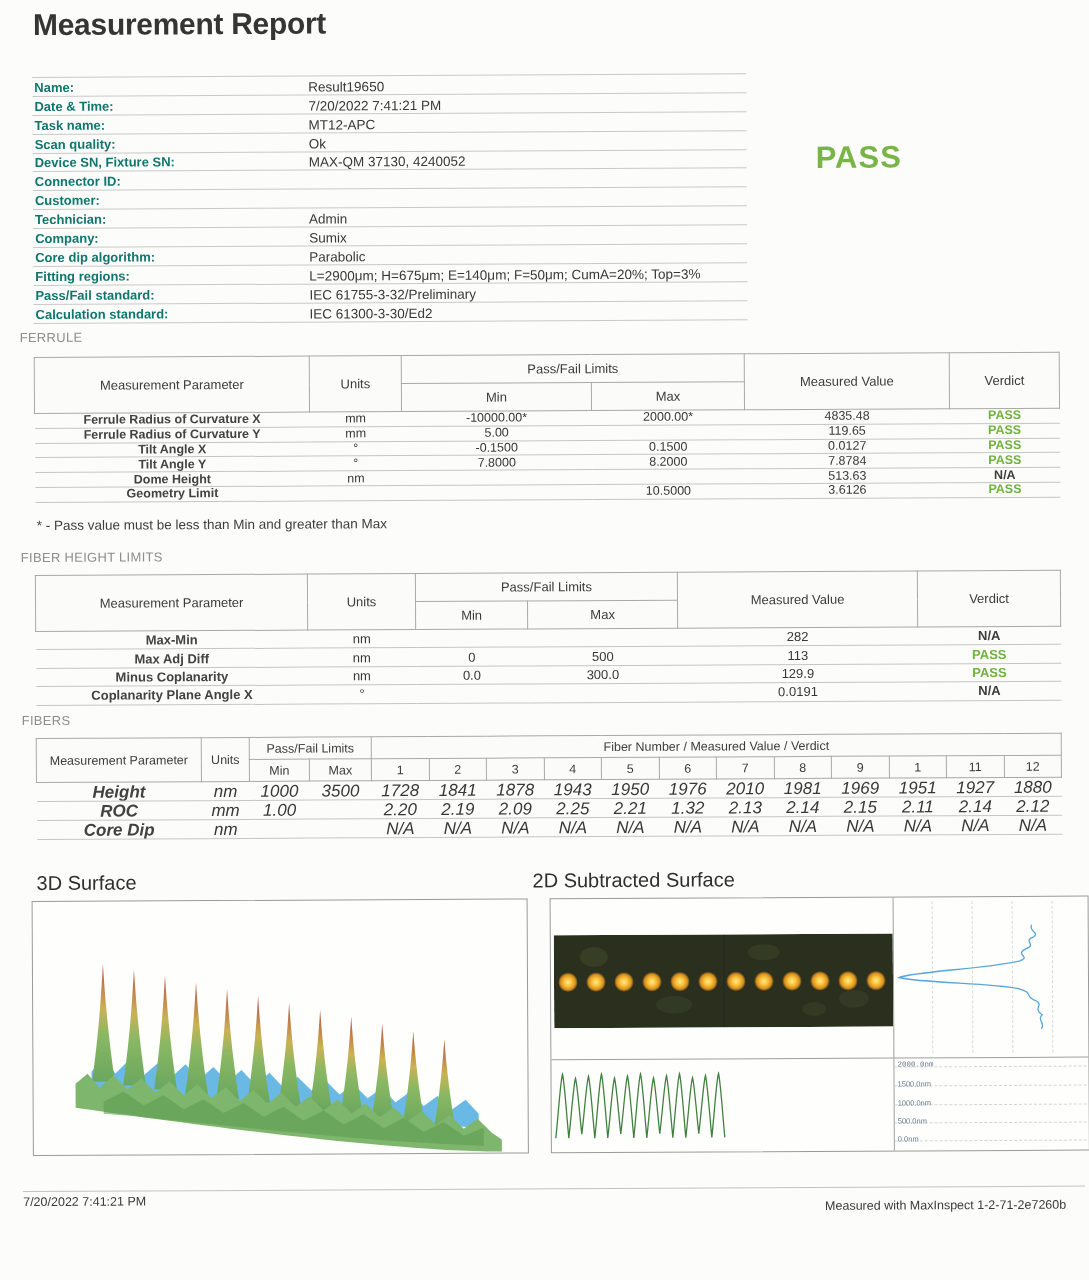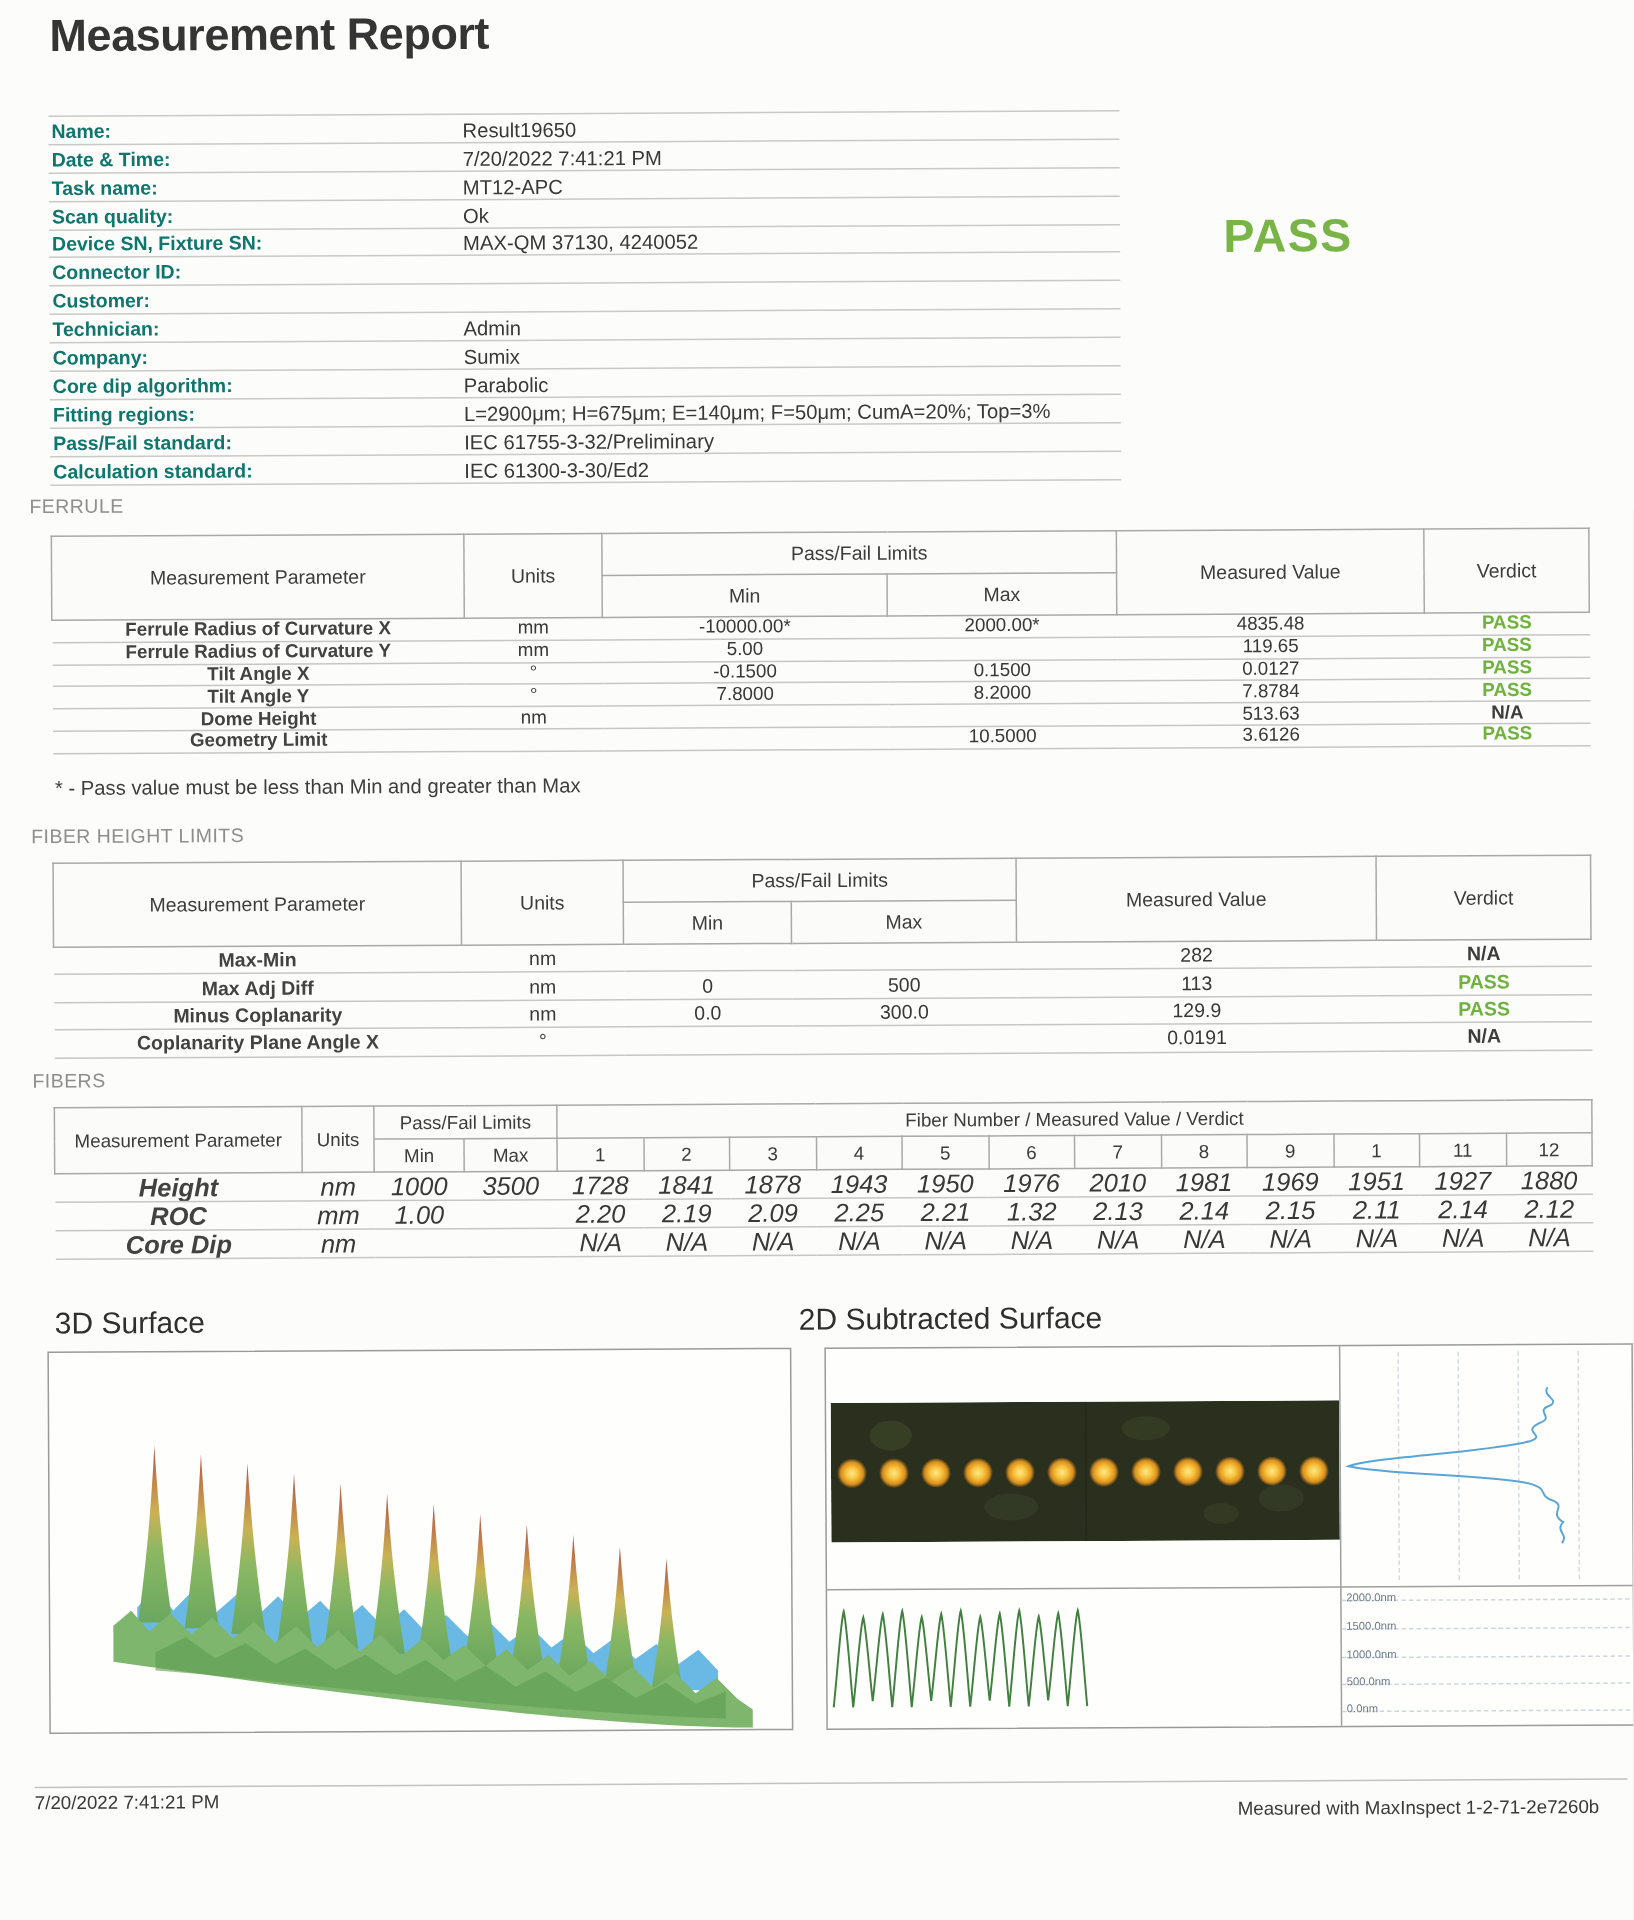--- a/index.html
+++ b/index.html
@@ -429,21 +429,21 @@
       <svg width="342" height="92" viewBox="0 0 342 92">
         <path d="M4,78 c3,-28 5,-58 7,-64 c2,8 4,42 6,64 c3,-26 5,-54 7,-60 c2,8 4,38 6,56 c3,-24 5,-52 7,-58 c2,9 4,40 6,62 c3,-28 5,-58 7,-64 c2,8 4,42 6,64 c3,-26 5,-54 7,-60 c2,8 4,38 6,56 c3,-24 5,-52 7,-58 c2,9 4,40 6,62 c3,-28 5,-58 7,-64 c2,8 4,42 6,64 c3,-26 5,-54 7,-60 c2,8 4,38 6,56 c3,-24 5,-52 7,-58 c2,9 4,40 6,62 c3,-28 5,-58 7,-64 c2,8 4,42 6,64 c3,-26 5,-54 7,-60 c2,8 4,38 6,56 c3,-24 5,-52 7,-58 c2,9 4,40 6,62 c3,-28 5,-58 7,-64 c2,8 4,42 6,64" fill="none" stroke="#41803f" stroke-width="1.3"></path>
       </svg>
     </div>
     <div class="quad q-axis">
       <div class="hgrid" style="top:8px;"></div>
       <div class="hgrid" style="top:27px;"></div>
       <div class="hgrid" style="top:46px;"></div>
       <div class="hgrid" style="top:64px;"></div>
       <div class="hgrid" style="top:82px;"></div>
-      <div class="axis-label" style="top:2px;">2000.0nm</div>
+      <div class="axis-label" style="top:2px;font-family:Liberation Mono, monospace;">2000.0nm</div>
       <div class="axis-label" style="top:21px;">1500.0nm</div>
       <div class="axis-label" style="top:40px;">1000.0nm</div>
       <div class="axis-label" style="top:58px;">500.0nm</div>
       <div class="axis-label" style="top:76px;">0.0nm</div>
     </div>
   </div>
 
   <div class="abs footer-line"></div>
   <div class="abs footer-left">7/20/2022 7:41:21 PM</div>
   <div class="abs footer-right">Measured with MaxInspect 1-2-71-2e7260b</div>

